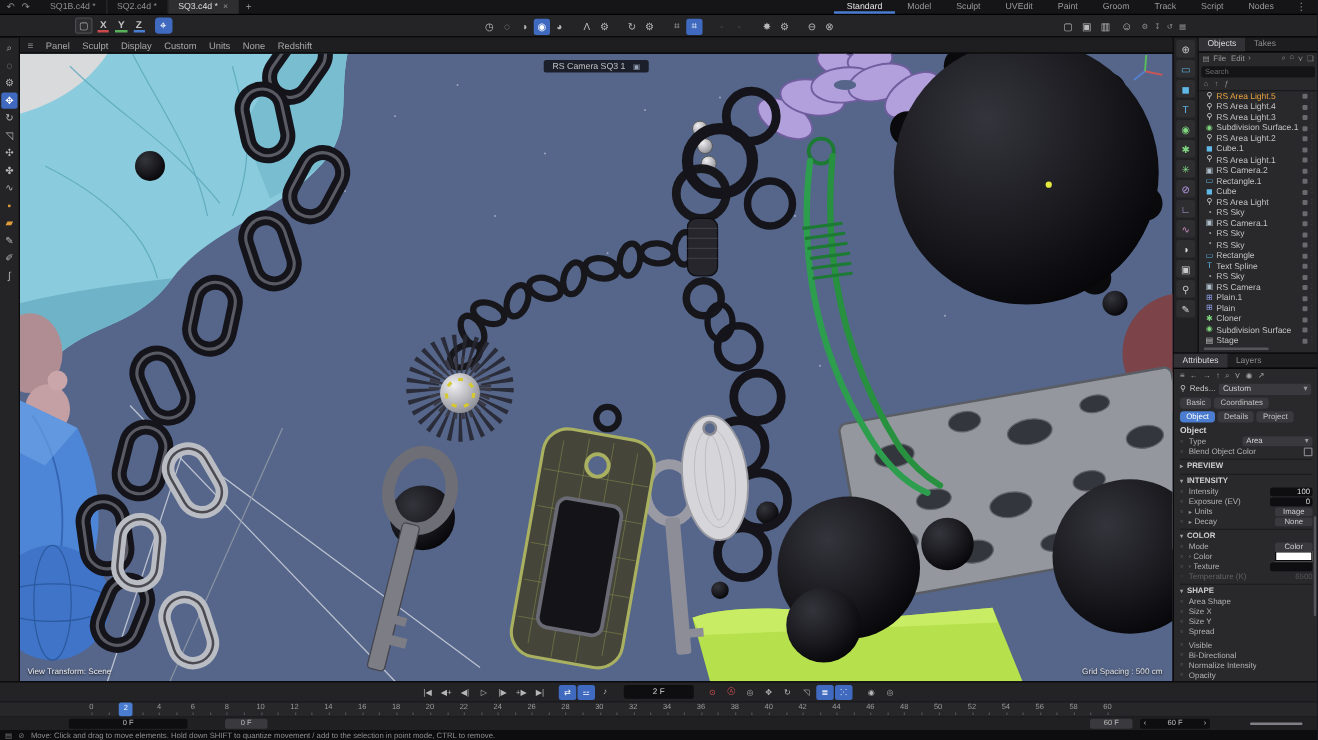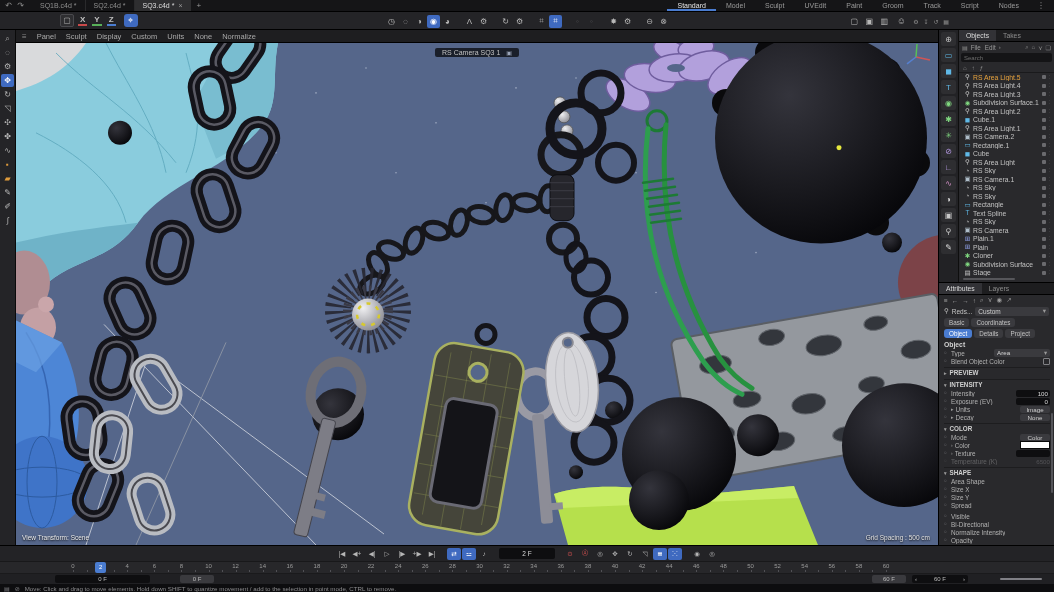--- a/index.html
+++ b/index.html
@@ -226,21 +226,21 @@
     <div id="viewport">
       <div id="vp-menu">
         <span class="micon">≡</span>
         <div id="vp-menu-items" style="display:flex;gap:10px;">
             <div class="vmi">Panel</div>
             <div class="vmi">Sculpt</div>
             <div class="vmi">Display</div>
             <div class="vmi">Custom</div>
             <div class="vmi">Units</div>
             <div class="vmi">None</div>
-            <div class="vmi">Normalize</div>
+            <div class="vmi">Redshift</div>
           </div>
       </div>
 
       <svg id="scene" viewBox="0 0 922 503" preserveAspectRatio="none">
         <defs>
           <radialGradient id="gs" cx="0.35" cy="0.3" r="0.75">
               <stop offset="0" stop-color="#34343c"></stop>
               <stop offset="1" stop-color="#07070a"></stop>
             </radialGradient>
           <radialGradient id="gm" cx="0.35" cy="0.3" r="0.8">

